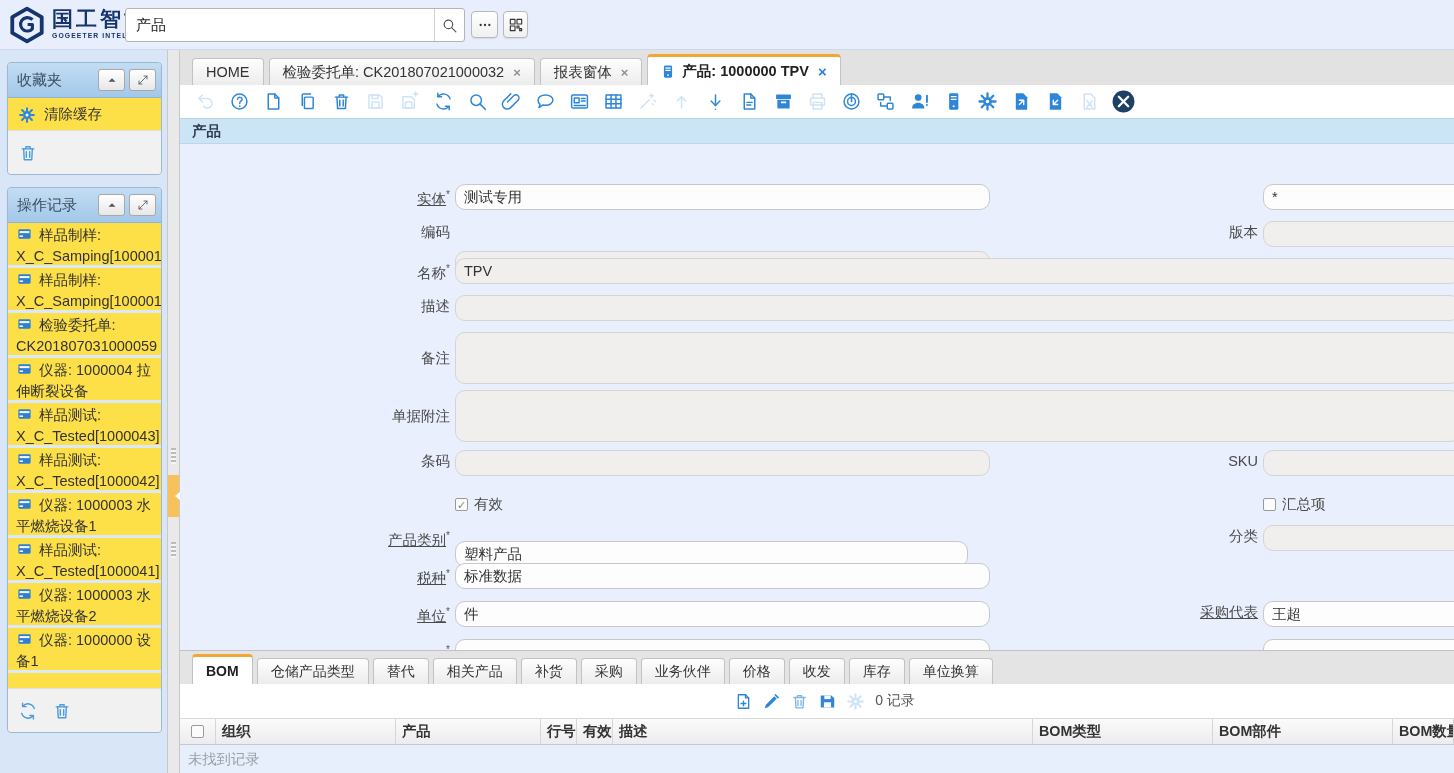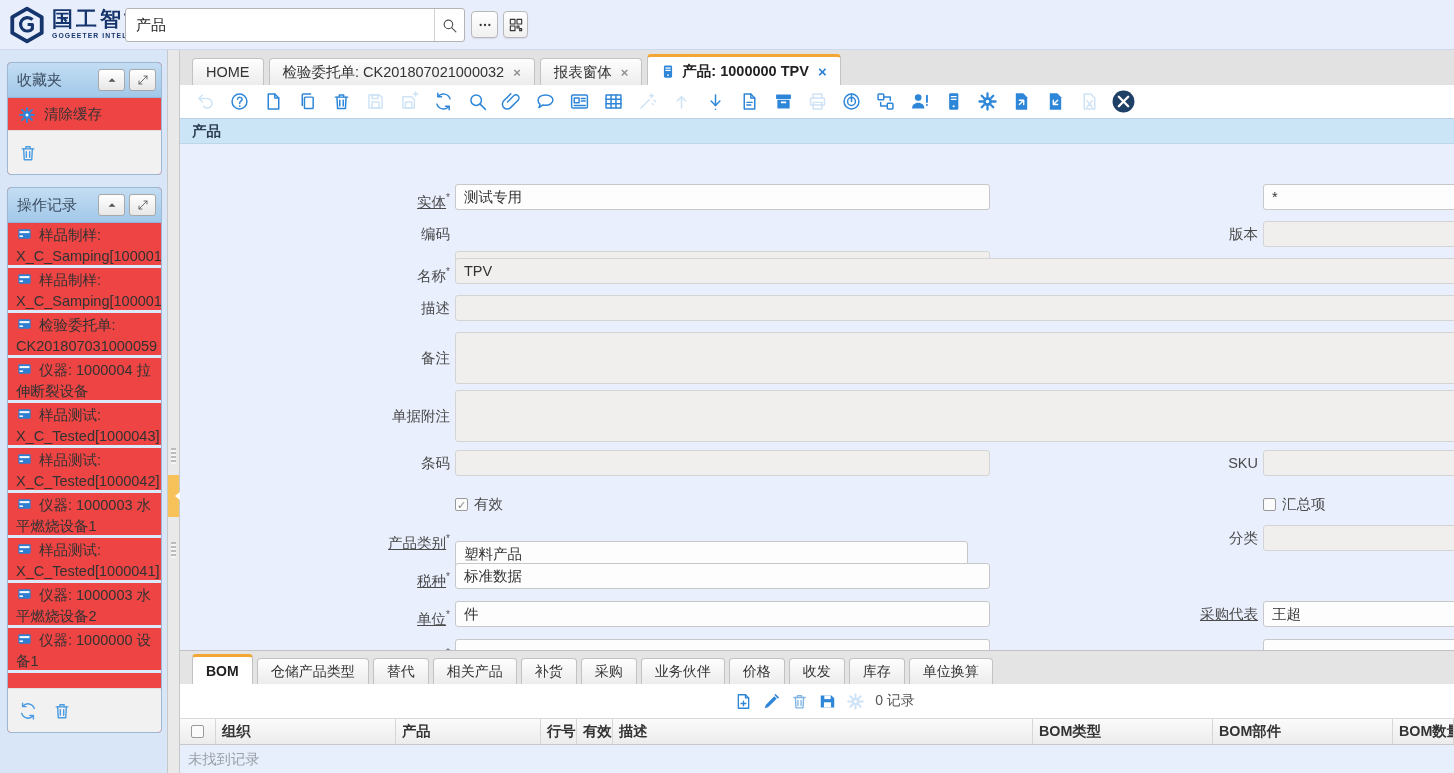--- a/index.html
+++ b/index.html
@@ -25,21 +25,21 @@
   .search-btn svg{width:17px;height:17px;}
   .tb-btn{position:absolute;top:11px;height:27px;background:linear-gradient(#ffffff,#f0f0f0);
     border:1px solid #b9b9b9;border-radius:4px;display:flex;align-items:center;justify-content:center;
     color:#333;box-shadow:0 1px 1px rgba(0,0,0,.08);}
   .tb-btn svg{width:16px;height:16px;}
   #more-btn{left:471px;width:27px;}
   #qr-btn{left:503px;width:25px;}
 
   
   .sidebar{position:absolute;left:0;top:50px;width:167px;bottom:0;background:#d9e6f7;}
-  .panel{position:absolute;left:7px;right:5px;background:#ef4444;border:1px solid #9db8d2;
+  .panel{position:absolute;left:7px;right:5px;background:#fde047;border:1px solid #9db8d2;
     border-radius:4px;overflow:hidden;}
   #fav-panel{top:12px;height:113px;}
   #hist-panel{top:137px;height:546px;}
   .phead{height:35px;background:linear-gradient(#c3ddf3,#a2c8e9);border-bottom:1px solid #8fb4d8;
     display:flex;align-items:center;padding:0 5px 0 9px;}
   .ptitle{flex:1;font-size:15px;color:#3b4d60;}
   .ph-btn{width:27px;height:22px;background:linear-gradient(#ffffff,#e7e7e7);border:1px solid #a8a8a8;
     border-radius:3px;margin-left:4px;display:flex;align-items:center;justify-content:center;color:#555;}
   .ph-btn svg{width:12px;height:12px;}
   .fav-row{height:33px;display:flex;align-items:center;padding-left:10px;gap:8px;font-size:14.5px;color:#333;}
@@ -81,26 +81,26 @@
   .tbi{width:34px;height:33px;display:flex;align-items:center;justify-content:center;cursor:pointer;}
   .tbi svg{width:21px;height:21px;}
   .tbi.dark svg{width:25px;height:25px;}
   .on{color:#2e86d8;} .off{color:#cfe3f6;cursor:default;} .mid{color:#7fb4e4;} .dark{color:#1e4066;}
 
   .form-header{position:absolute;left:0;right:0;top:68px;height:26px;background:#cbe4f6;
     border-top:1px solid #b9d2e8;border-bottom:1px solid #bdd6ea;font-size:14.5px;font-weight:bold;
     color:#2c3e50;line-height:24px;padding-left:12px;}
   .form-body{position:absolute;left:0;right:0;top:94px;height:506px;background:#e9effd;overflow:hidden;}
   .flb{position:absolute;left:124px;width:146px;text-align:right;font-size:14.5px;color:#4a4a4a;
-    line-height:27px;}
+    line-height:22px;}
   .flb.flbr{left:928px;width:150px;}
   .flb.tall{line-height:52px;}
   .flb sup{font-size:10px;color:#555;}
   .lnk > span:first-child{text-decoration:underline;cursor:pointer;}
-  .fin{position:absolute;height:26px;border:1px solid #c8c8c8;border-radius:3px;font-size:14.5px;
+  .fin{position:absolute;height:26px;border:1px solid #c8c8c8;border-radius:10px;font-size:14.5px;
     color:#333;padding:0 8px;font-family:inherit;outline:none;}
   .fin.g{background:#f0efed;border-color:#d4d4d2;}
   .fin.w{background:#fdfdfd;}
   textarea.fin{height:52px;resize:none;padding-top:4px;}
   .fchk{position:absolute;display:flex;align-items:center;gap:6px;font-size:14.5px;color:#4a4a4a;height:20px;}
   .cb{width:13px;height:13px;border:1px solid #9a9a9a;background:#fbfbfb;border-radius:2px;
     display:inline-block;font-size:11px;line-height:12px;text-align:center;color:#858585;}
 
   
   .bottom{position:absolute;left:0;right:0;top:600px;height:123px;background:#fff;}

